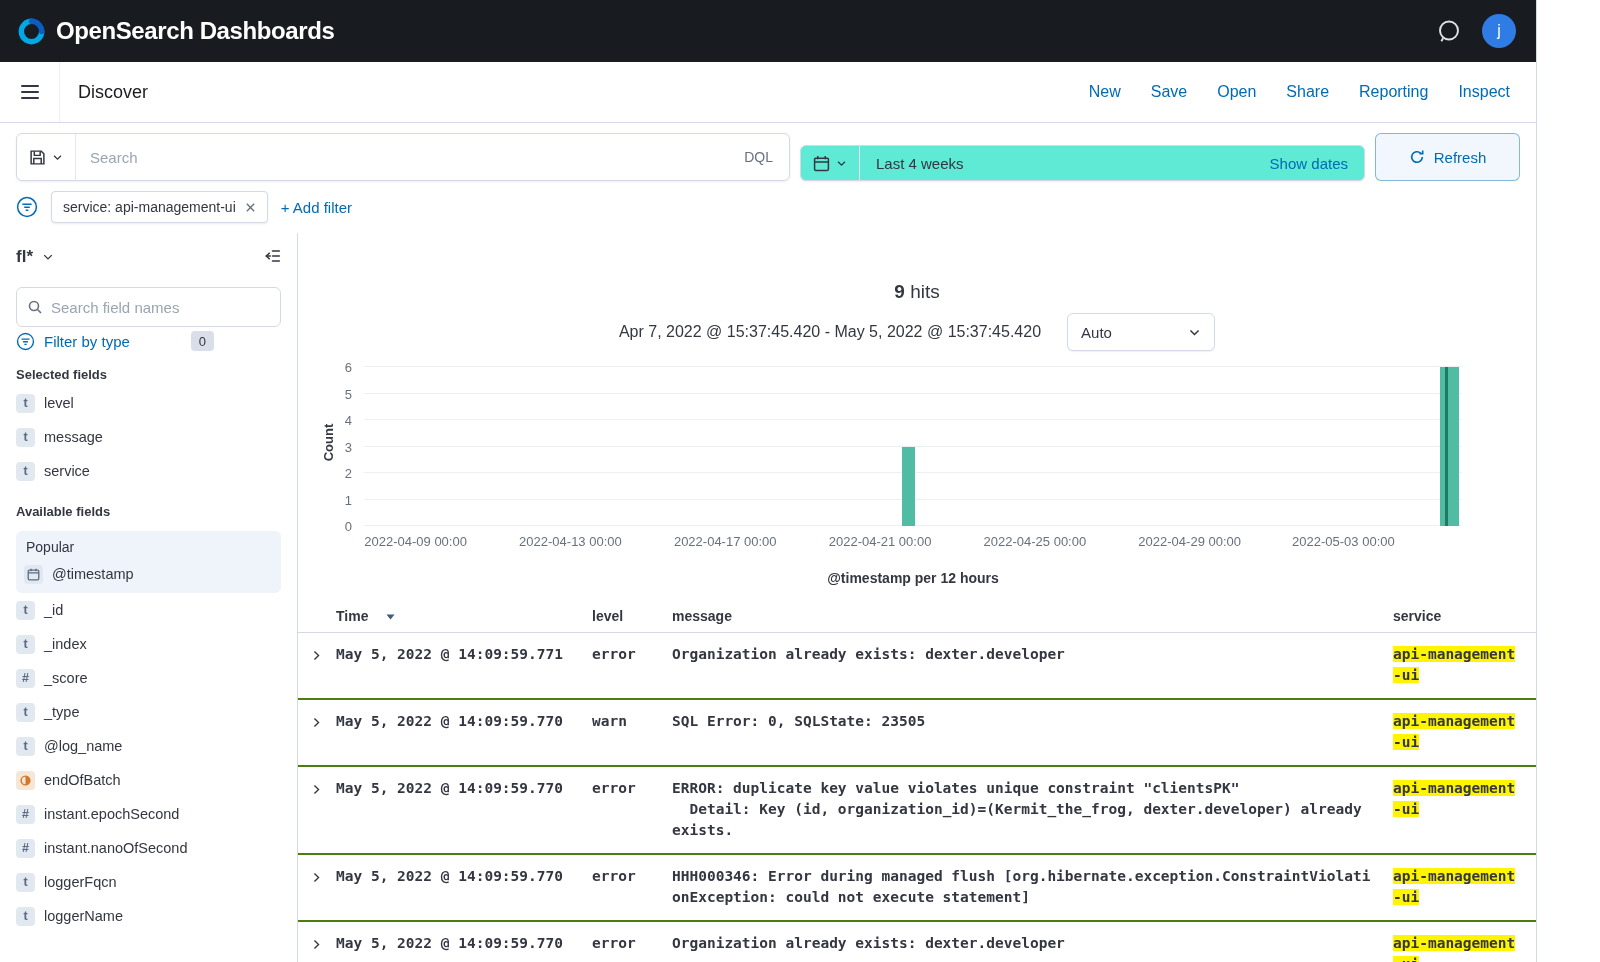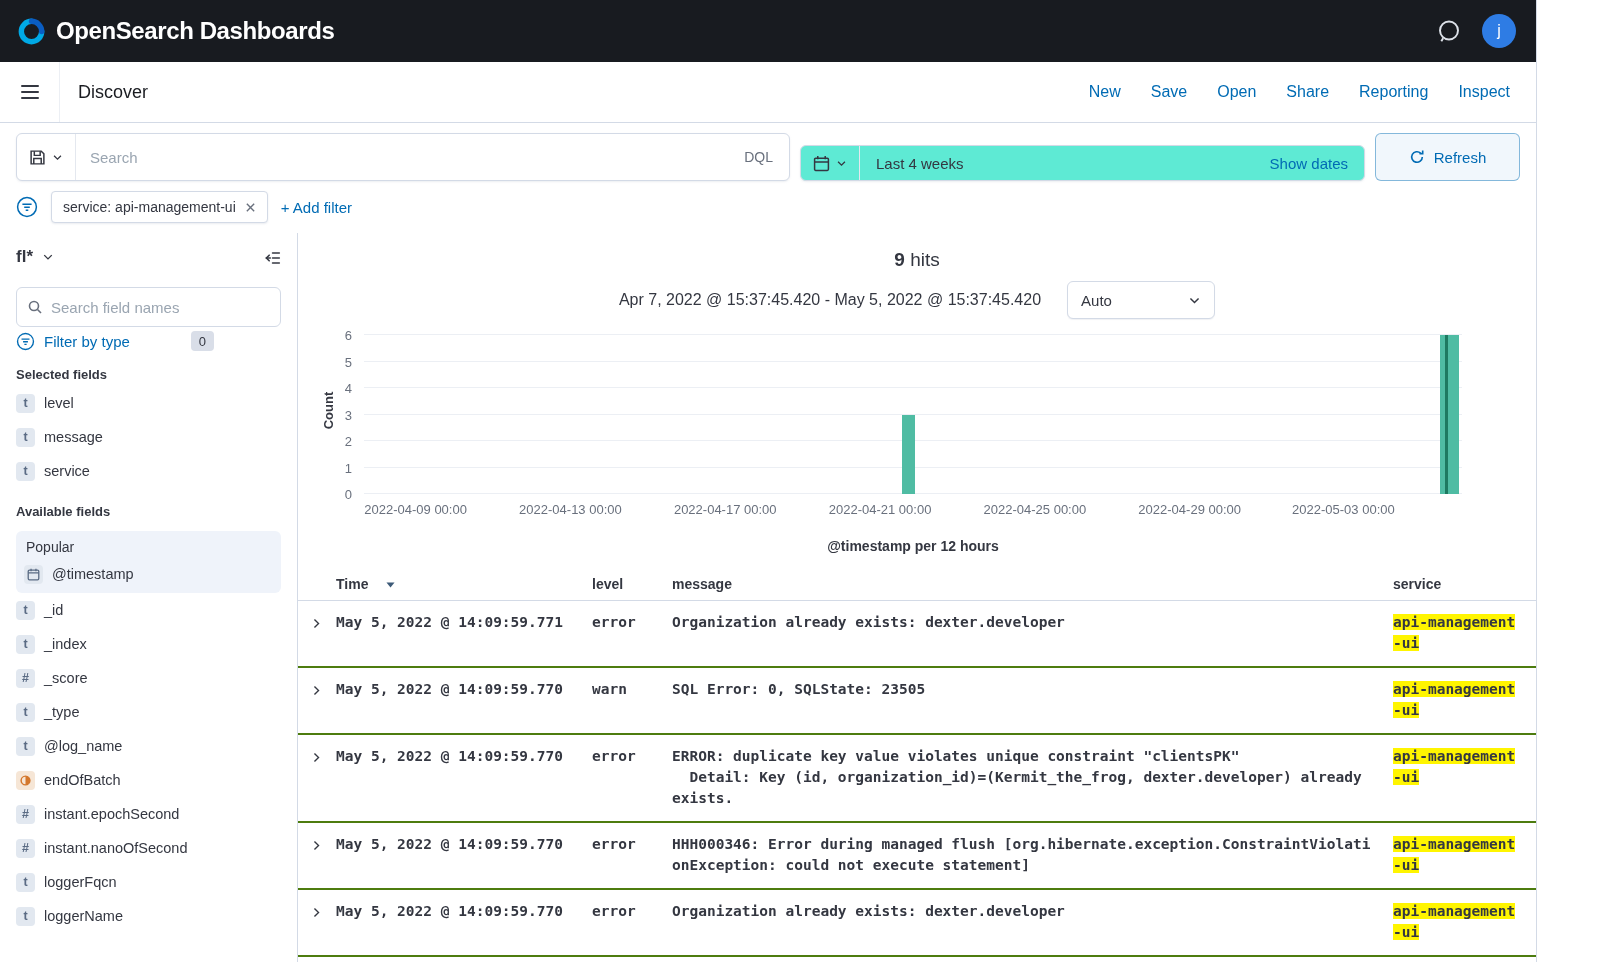--- a/index.html
+++ b/index.html
@@ -42,40 +42,40 @@
   .filter-pill { height:32px; border:1px solid #D3DAE6; border-radius:4px; background:#fff; display:flex; align-items:center; gap:9px; padding:0 11px; font-size:14px; color:#343741; cursor:pointer; box-shadow:0 1px 2px rgba(152,162,179,0.2); }
   .pill-x { display:flex; cursor:pointer; }
   .add-filter { color:#006BB4; font-size:15px; cursor:pointer; text-decoration:none; white-space:nowrap; }
 
   
   .content { display:flex; align-items:stretch; }
   .sidebar { width:297px; flex-shrink:0; padding:14px 16px 0; }
   .main { flex:1; border-left:1px solid #D3DAE6; padding-top:16px; min-height:760px; }
 
   
-  .ip-row { display:flex; align-items:flex-end; justify-content:space-between; }
+  .ip-row { display:flex; align-items:flex-start; justify-content:space-between; }
   .ip-select { border:none; background:none; font-size:17px; font-weight:700; color:#343741; display:flex; align-items:center; gap:9px; cursor:pointer; font-family:inherit; }
   .field-search { margin-top:20px; height:40px; border:1px solid #D3DAE6; border-radius:6px; display:flex; align-items:center; padding:0 10px; gap:8px; background:#fff; }
   .field-search input { border:none; outline:none; flex:1; font-size:15px; color:#343741; font-family:inherit; min-width:0; }
   .field-search input::placeholder { color:#9AA5B1; }
   .filter-type-row { margin-top:4px; display:flex; align-items:center; gap:9px; cursor:pointer; }
   .filter-type-label { color:#006BB4; font-size:15px; }
   .count-badge { margin-left:52px; min-width:23px; height:20px; border-radius:4px; background:#D9DEE8; color:#343741; font-size:13px; display:flex; align-items:center; justify-content:center; padding:0 4px; }
   .sb-heading { font-size:13px; font-weight:700; color:#343741; margin:16px 0 4px; }
   ul.fields { list-style:none; }
   .field-item { display:flex; align-items:center; gap:9px; height:34px; cursor:pointer; }
   .fbadge { width:19px; height:19px; border-radius:4px; background:#E2E8F0; color:#5A6B84; font-size:12.5px; font-weight:700; display:flex; align-items:center; justify-content:center; flex-shrink:0; }
   .fbadge.warm { background:#F6E6D6; }
   .fname { font-size:14.5px; color:#343741; white-space:nowrap; }
   .popular-block { background:#EFF3FA; border-radius:6px; margin-top:12px; padding:6px 8px 2px; }
   .popular-label { font-size:14px; color:#343741; margin:2px 0 2px 2px; }
   .sidebar-fade { position:absolute; left:0; bottom:0; width:297px; height:32px; background:linear-gradient(rgba(255,255,255,0), #ffffff 72%); pointer-events:none; }
 
   
-  .hits { text-align:center; font-size:19px; color:#343741; }
+  .hits { text-align:center; font-size:19px; color:#343741;margin-top:32px; }
   .hits-num { font-weight:700; }
   .range-row { display:flex; align-items:center; justify-content:center; gap:26px; margin-top:10px; }
   .range-text { font-size:16px; color:#343741; }
   .interval-select { height:38px; min-width:148px; border:1px solid #D3DAE6; border-radius:6px; background:#fff; display:flex; align-items:center; justify-content:space-between; gap:10px; padding:0 13px; font-size:15px; color:#343741; cursor:pointer; font-family:inherit; box-shadow:0 1px 1px rgba(152,162,179,0.15); }
 
   
   .chart { position:relative; margin:16px 74px 0 66px; }
   .ylab { position:absolute; left:-54px; top:68px; transform:rotate(-90deg); font-size:13px; font-weight:700; color:#343741; }
   .plot { position:relative; height:159px; }
   .gridline { position:absolute; left:0; right:0; height:1px; background:#ECEFF4; }

